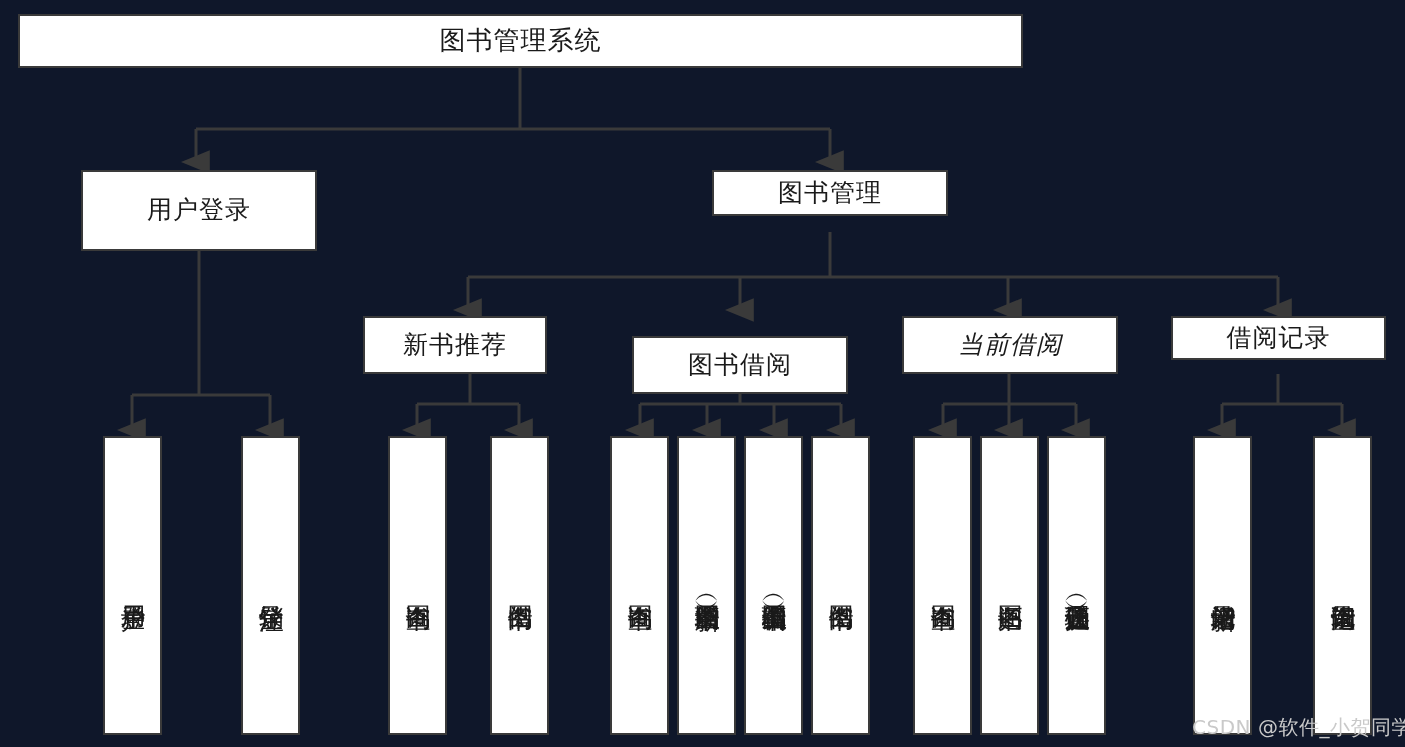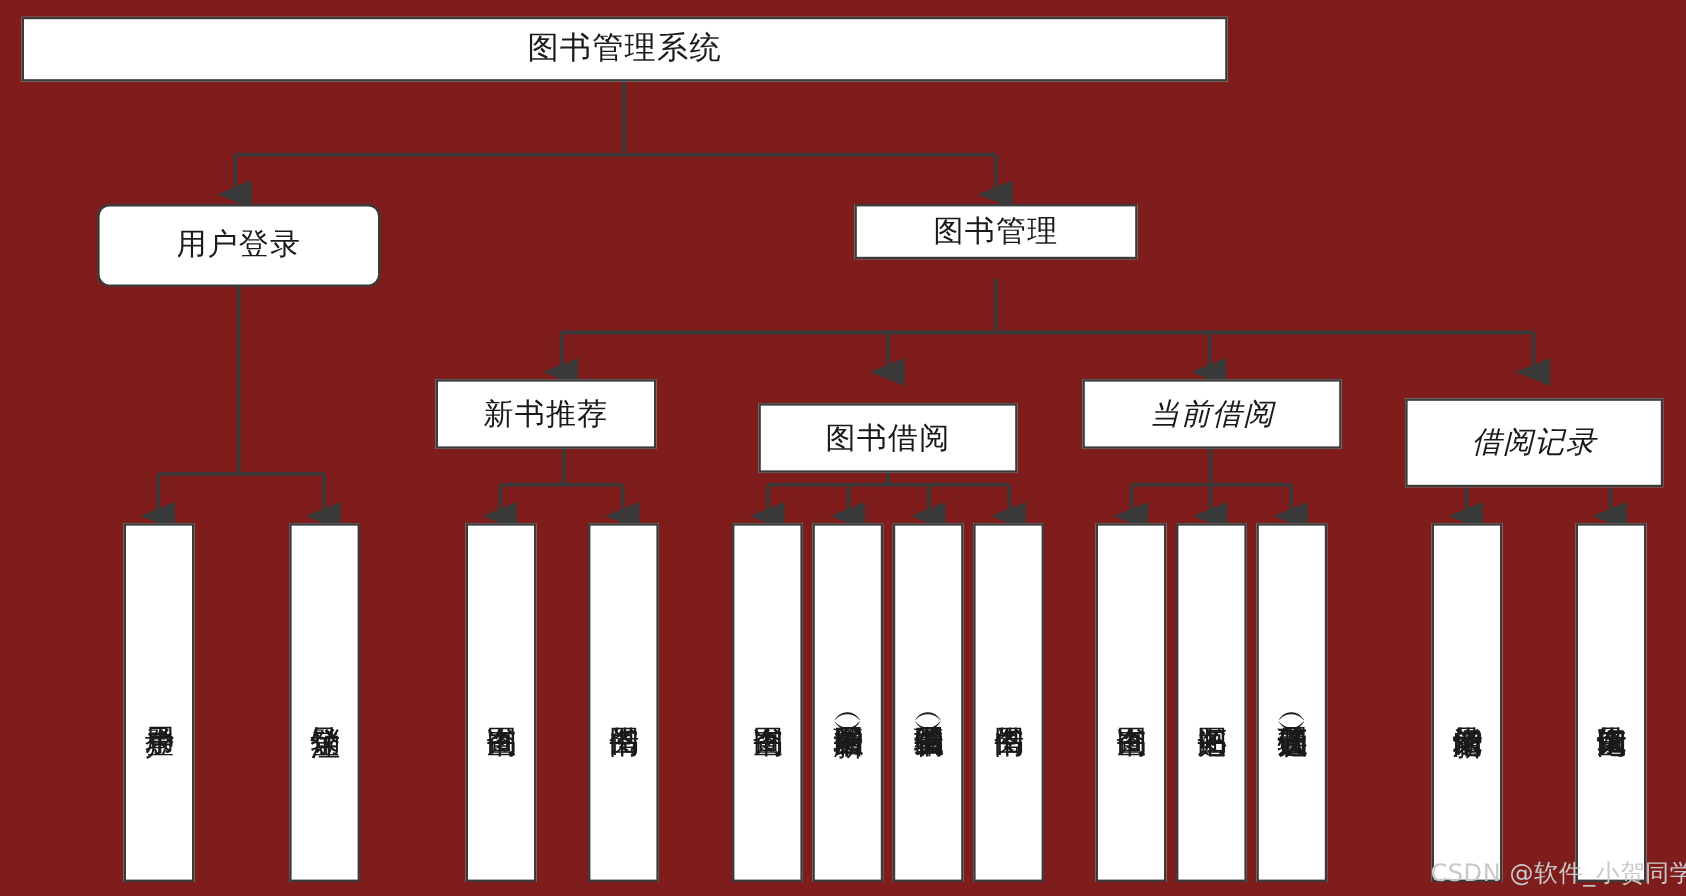--- a/index.html
+++ b/index.html
@@ -8,21 +8,21 @@
     padding: 0;
     background: #ffffff;
   }
   body {
     font-family: "DejaVu Sans", "Liberation Sans", sans-serif;
   }
   #canvas {
     position: relative;
     width: 1405px;
     height: 747px;
-    background: #7f1d1d;
+    background: #0f172a;
     overflow: hidden;
   }
   svg.wires {
     position: absolute;
     left: 0;
     top: 0;
     width: 1405px;
     height: 747px;
     pointer-events: none;
   }
@@ -121,41 +121,41 @@
       <path d="M1222,404 L1342,404"></path>
       <path d="M1222,404 L1222,430" marker-end="url(#arrow)"></path>
       <path d="M1342,404 L1342,430" marker-end="url(#arrow)"></path>
     </g>
   </svg>
 
   <div class="node horiz root" style="left:18px; top:14px; width:1005px; height:54px;">
     <span>图书管理系统</span>
   </div>
 
-  <div class="node horiz" style="left:81px; top:170px; width:236px; height:69px;border-radius:10px;">
+  <div class="node horiz" style="left:81px; top:170px; width:236px; height:81px;">
     <span>用户登录</span>
   </div>
 
   <div class="node horiz" style="left:712px; top:170px; width:236px; height:46px;">
     <span>图书管理</span>
   </div>
 
   <div class="node horiz" style="left:363px; top:316px; width:184px; height:58px;">
     <span>新书推荐</span>
   </div>
 
   <div class="node horiz" style="left:632px; top:316px; width:216px; height:58px;margin-top:20px;">
     <span>图书借阅</span>
   </div>
 
   <div class="node horiz" style="left:902px; top:316px; width:216px; height:58px;font-style:italic;">
     <span>当前借阅</span>
   </div>
 
-  <div class="node horiz" style="left:1171px; top:332px; width:215px; height:74px;font-style:italic;">
+  <div class="node horiz" style="left:1171px; top:316px; width:215px; height:44px;">
     <span>借阅记录</span>
   </div>
 
   <div class="node vert" style="left:103px; top:436px; width:59px; height:299px;">
     <span class="vtext">用户登录</span>
   </div>
 
   <div class="node vert" style="left:241px; top:436px; width:59px; height:299px;">
     <span class="vtext">注销登录</span>
   </div>

